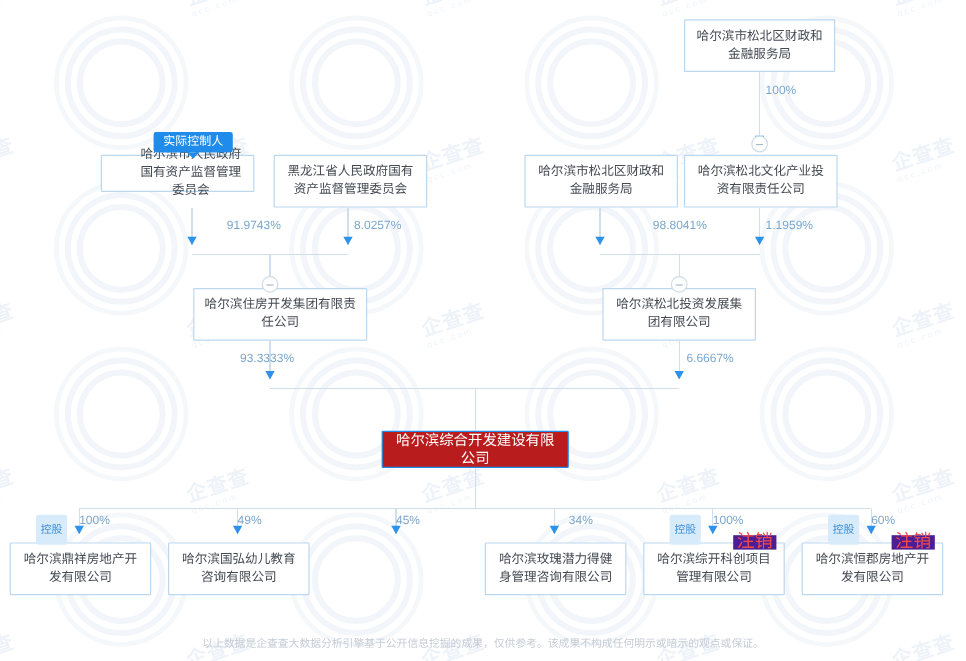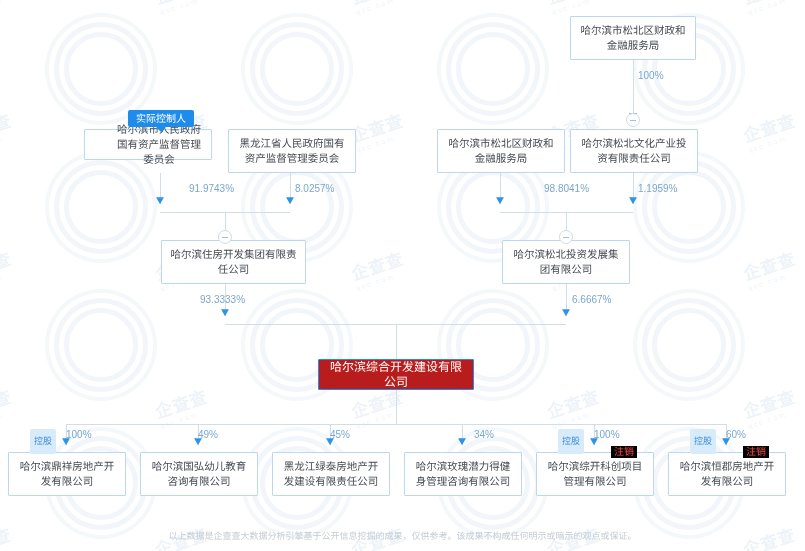--- a/index.html
+++ b/index.html
@@ -135,24 +135,24 @@
     left: 50%;
     bottom: -5px;
     margin-left: -5px;
     border-left: 5px solid transparent;
     border-right: 5px solid transparent;
     border-top: 5px solid #1f8ceb;
   }
   .badge-cancel {
     position: absolute;
     color: #f24a4a;
-    font-size: 10px;
+    font-size: 15px;
     line-height: 12px;
     padding: 0 3px;
-    background: #000000;
+    background: #4c1d95;
     z-index: 5;
     white-space: nowrap;
   }
 
   
   .collapse-btn {
     position: absolute;
     width: 14px;
     height: 14px;
     border-radius: 50%;
@@ -319,23 +319,20 @@
   <div class="node" style="left:8px; top:452px; width:118px; height:44px;">
     <span class="node-label">哈尔滨鼎祥房地产开发有限公司</span>
   </div>
 
   <div class="pct" style="left:198px; top:429px;">49%</div>
   <div class="node" style="left:140px; top:452px; width:118px; height:44px;">
     <span class="node-label">哈尔滨国弘幼儿教育咨询有限公司</span>
   </div>
 
   <div class="pct" style="left:330px; top:429px;">45%</div>
-  <div class="node" style="left:272px; top:452px; width:118px; height:44px;">
-    <span class="node-label">黑龙江绿泰房地产开发建设有限责任公司</span>
-  </div>
 
   <div class="pct" style="left:462px; top:429px;padding-left:12px;">34%</div>
   <div class="node" style="left:404px; top:452px; width:118px; height:44px;">
     <span class="node-label">哈尔滨玫瑰潜力得健身管理咨询有限公司</span>
   </div>
 
   <div class="tag-ctrl" style="left:558px; top:429px;">控股</div>
   <div class="pct" style="left:594px; top:429px;">100%</div>
   <div class="badge-cancel" style="left:611px; top:446px;">注销</div>
   <div class="node" style="left:536px; top:452px; width:118px; height:44px;">

